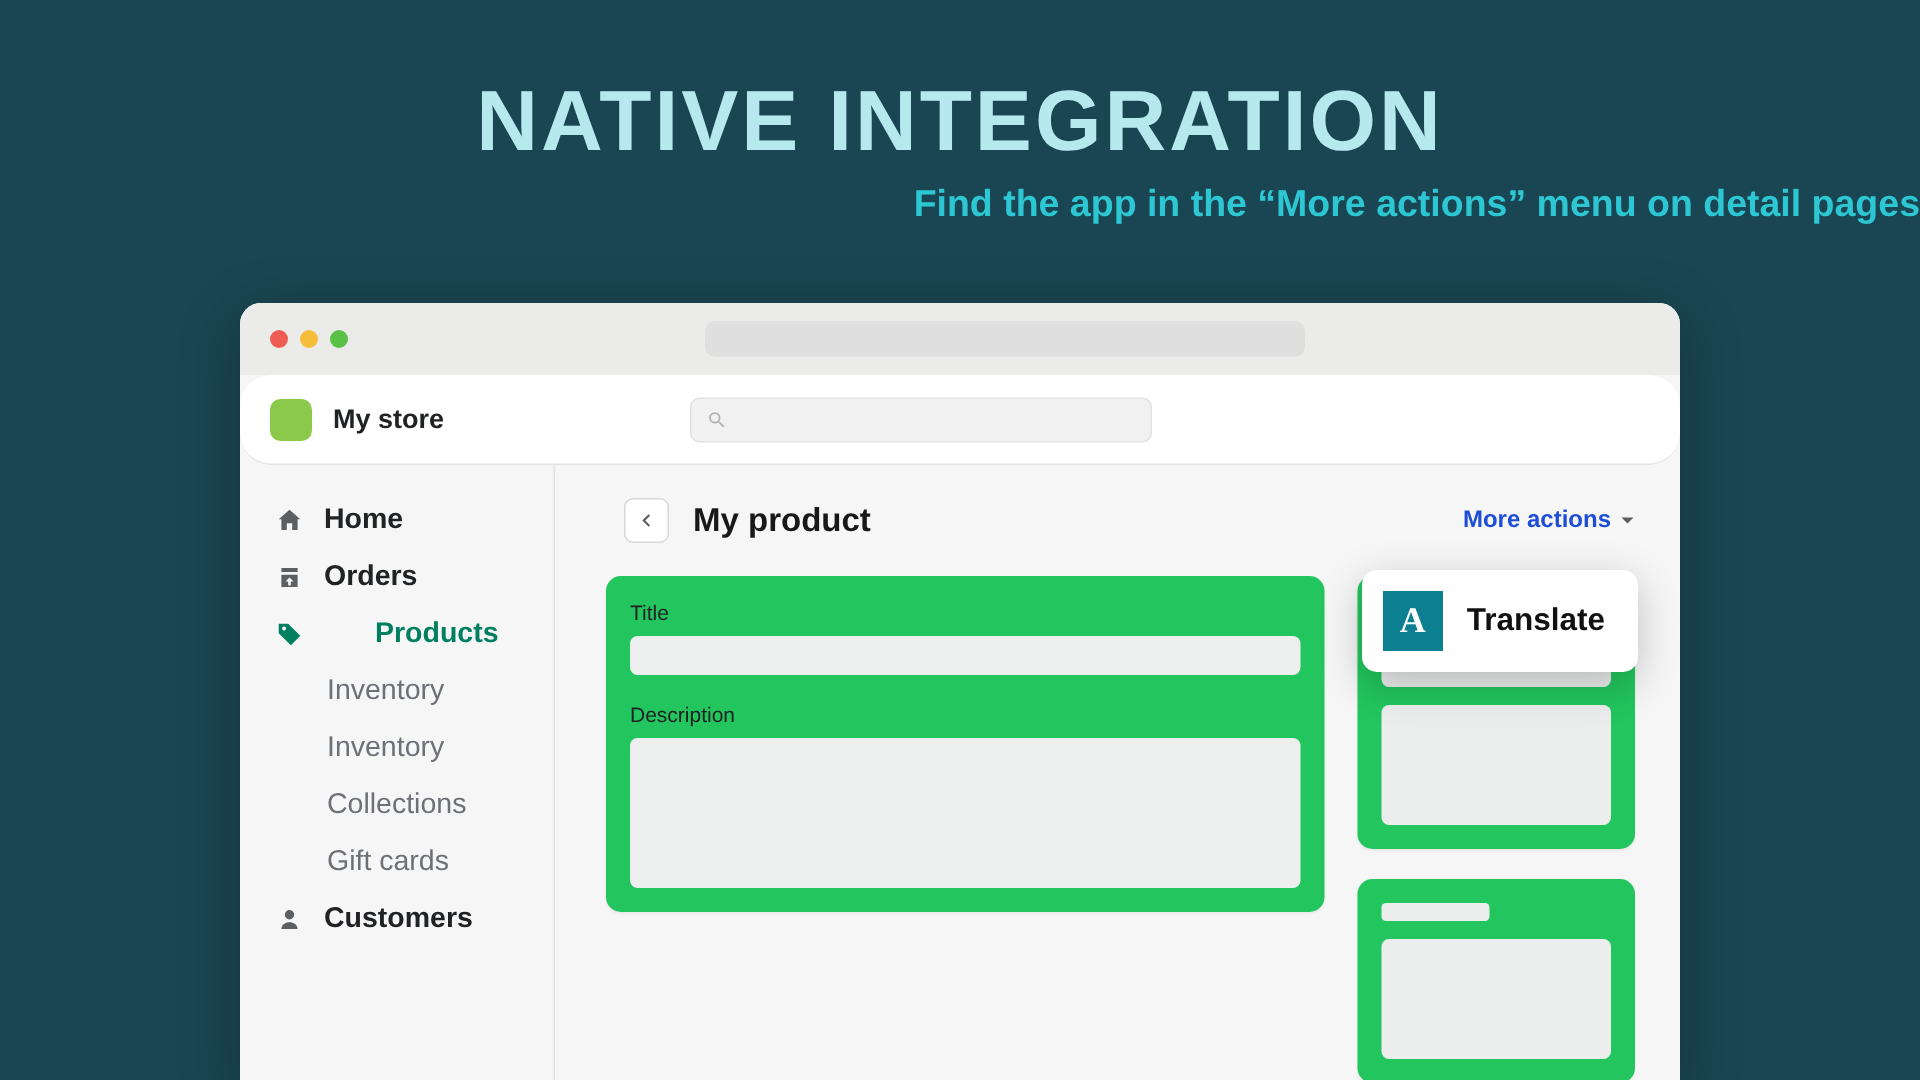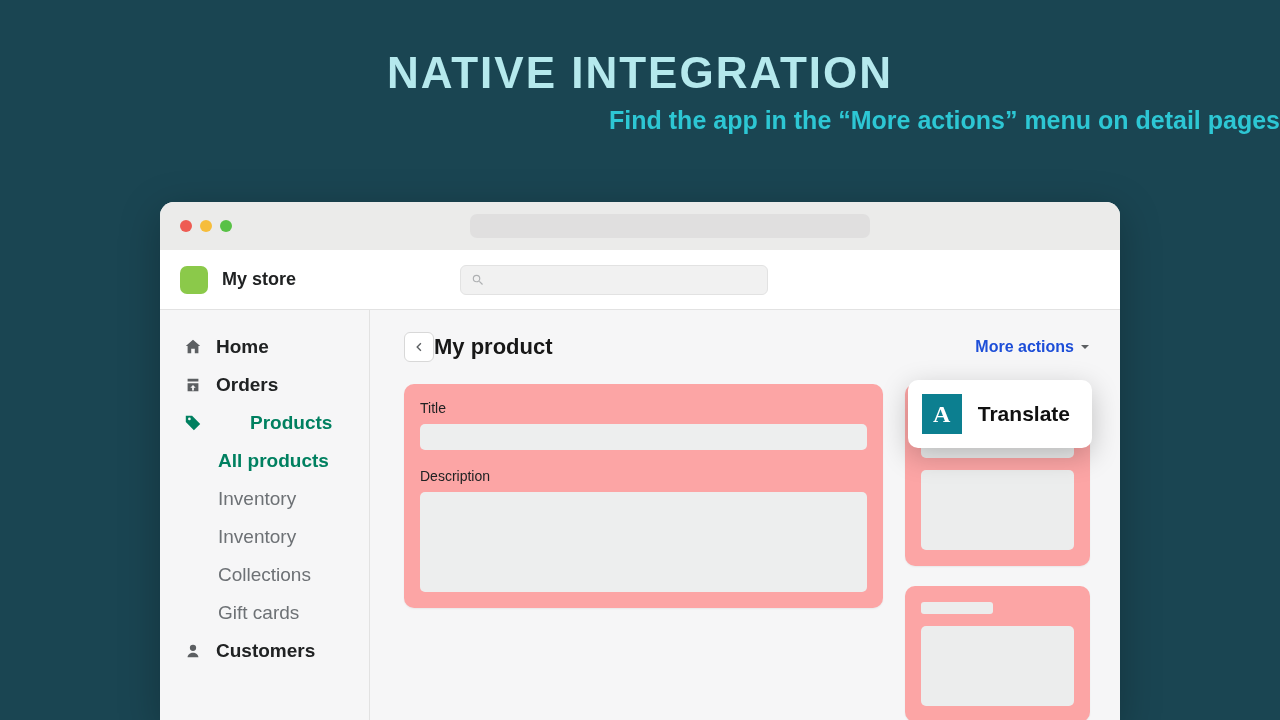--- a/index.html
+++ b/index.html
@@ -5,21 +5,21 @@
   * { box-sizing: border-box; margin: 0; padding: 0; }
   html, body { width: 1280px; height: 720px; }
   body {
     background: #1a4552;
     font-family: -apple-system, BlinkMacSystemFont, "Segoe UI", Helvetica, Arial, sans-serif;
     overflow: hidden;
     position: relative;
   }
   .hero-title {
     text-align: center;
-    font-size: 44px;
+    font-size: 57px;
     font-weight: 800;
     letter-spacing: 2px;
     color: #b5e9ed;
     margin-top: 48px;
   }
   .hero-sub {
     text-align: right;
     font-size: 25px;
     font-weight: 600;
     color: #2dc7d4;
@@ -57,20 +57,21 @@
     display: flex; flex-direction: column;
     height: calc(100% - 48px);
     background: #f6f6f7;
   }
   .top {
     height: 60px; background: #fff;
     display:flex; align-items:center;
     padding: 0 20px;
     border-bottom: 1px solid #e2e2e2;
     gap: 14px;
+    border-radius: 21px;
   }
   .logo {
     width: 28px; height: 28px; border-radius: 7px;
     background: #8bc94a;
   }
   .store-name { font-weight: 700; font-size: 18px; color:#202223; }
   .search {
     margin-left: 150px;
     width: 308px; height: 30px;
     background: #f1f1f1; border:1px solid #e2e2e2;
@@ -97,34 +98,34 @@
   .sub-item {
     padding: 8px 24px 8px 58px;
     font-weight: 500; color:#6d7175;
   }
   .sub-item.active { color:#008060; font-weight:600; }
 
   .main {
     flex:1; padding: 22px 30px 22px 34px;
     overflow:hidden;
   }
-  .hdr { display:flex; align-items:center; gap:0; margin-bottom:22px; }
+  .hdr { display:flex; align-items:center; gap:16px; margin-bottom:22px;margin-left:12px; }
   .back {
     width:30px;height:30px;border:1px solid #d8d8d8;border-radius:6px;
     display:flex;align-items:center;justify-content:center; background:#fff;
     cursor:pointer;
   }
   .ptitle { font-size:22px; font-weight:800; color:#181818; }
   .more {
     margin-left:auto; font-size:16px; font-weight:600; color:#1d4ed8;
     display:flex; align-items:center; gap:6px; cursor:pointer;
   }
   .cols { display:flex; gap:22px; position:relative; }
   .card {
-    background:#fca5a5; border-radius:10px; padding:16px;
+    background:#22c55e; border-radius:10px; padding:16px;
     box-shadow: 0 1px 2px rgba(0,0,0,.06);
   }
   .leftcol { flex:1; }
   .rightcol { width:185px; display:flex; flex-direction:column; gap:20px; }
   .flabel { font-size:14px; color:#202223; margin-bottom:8px; font-weight:500; }
   .ph { background:#edeeee; border-radius:5px; }
   .ph-line { height:26px; }
   .ph-area { height:100px; }
   .sec { margin-bottom:18px; }
 
@@ -192,21 +193,20 @@
           <span>Orders</span>
         </div>
         <div class="nav-item products">
           <span class="nicon">
               <svg viewBox="0 0 20 20" width="18" height="18">
                 <path fill="#008060" d="M2 2h7l9 9-7 7-9-9V2zm4 5a1.5 1.5 0 100-3 1.5 1.5 0 000 3z"></path>
               </svg>
             </span>
           <span>Products</span>
         </div>
-        <div class="sub-item active">All products</div>
         <div class="sub-item">Inventory</div>
         <div class="sub-item">Inventory</div>
         <div class="sub-item">Collections</div>
         <div class="sub-item">Gift cards</div>
         <div class="nav-item">
           <span class="nicon">
               <svg viewBox="0 0 20 20" width="18" height="18">
                 <path fill="#5c5f62" d="M10 10a3.5 3.5 0 100-7 3.5 3.5 0 000 7zm-6 7c0-3 3-5 6-5s6 2 6 5H4z"></path>
               </svg>
             </span>

